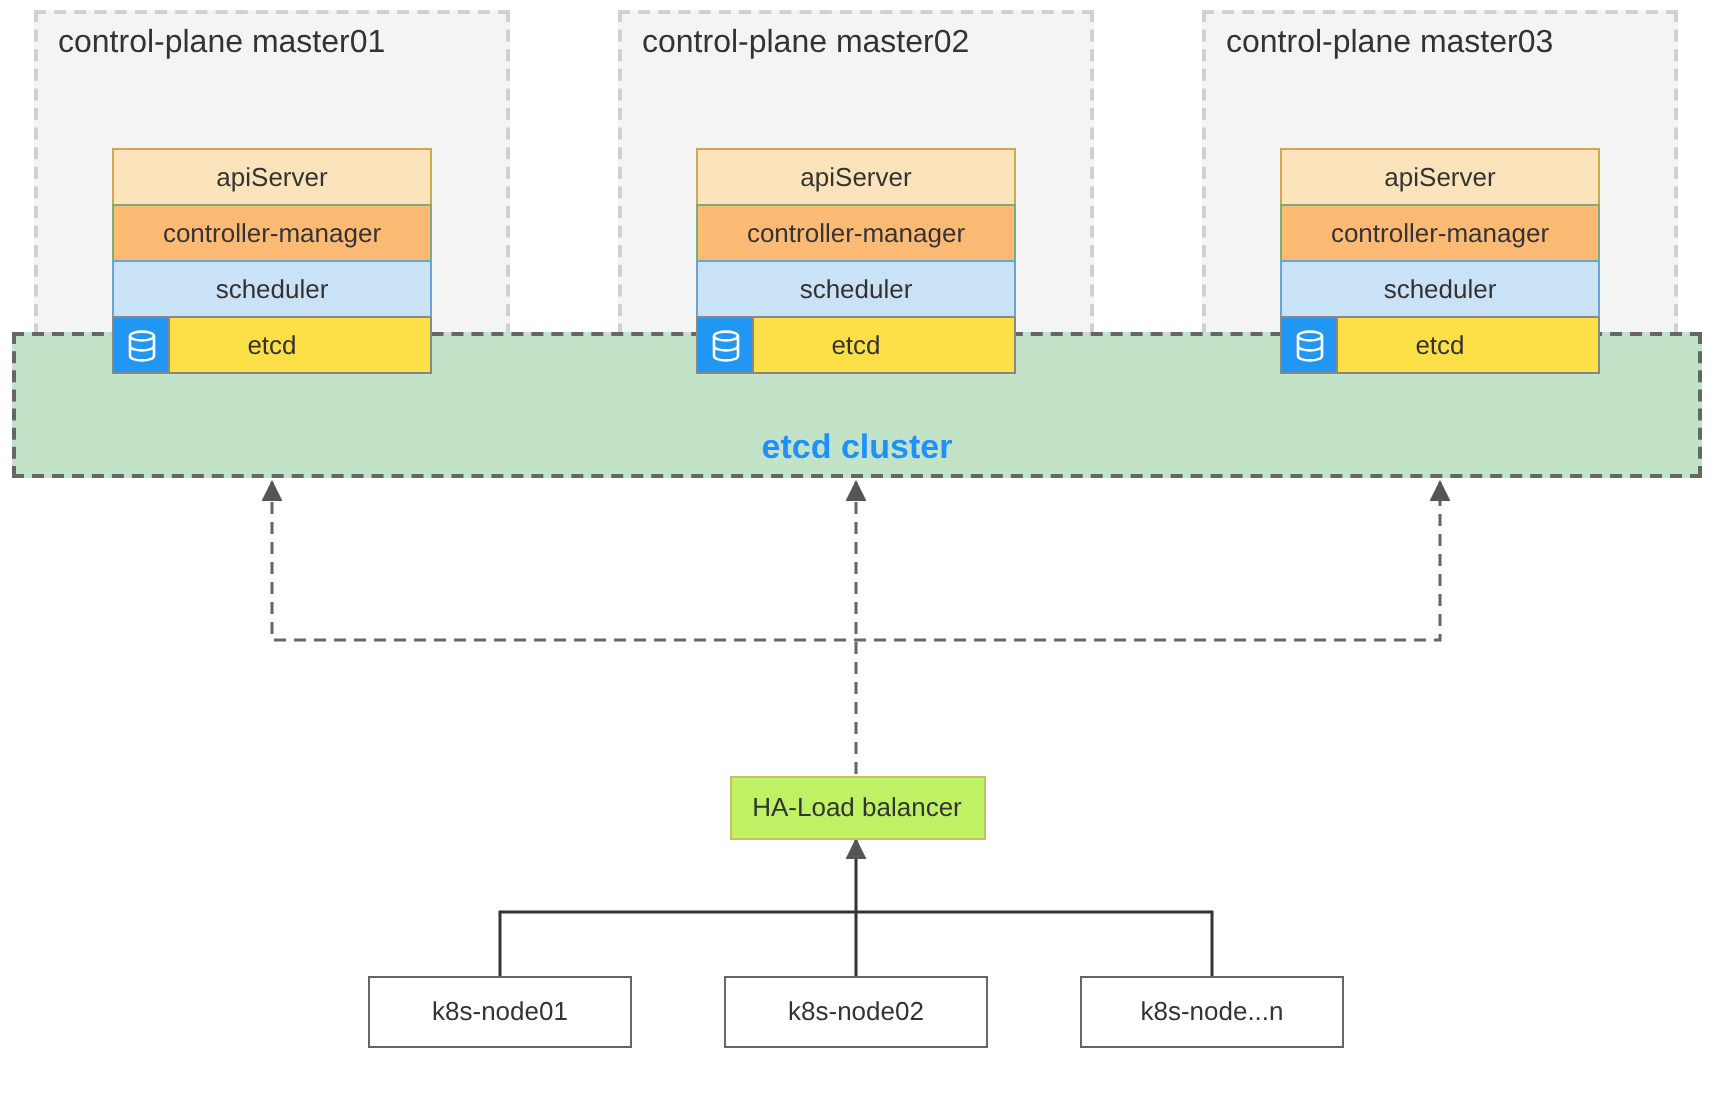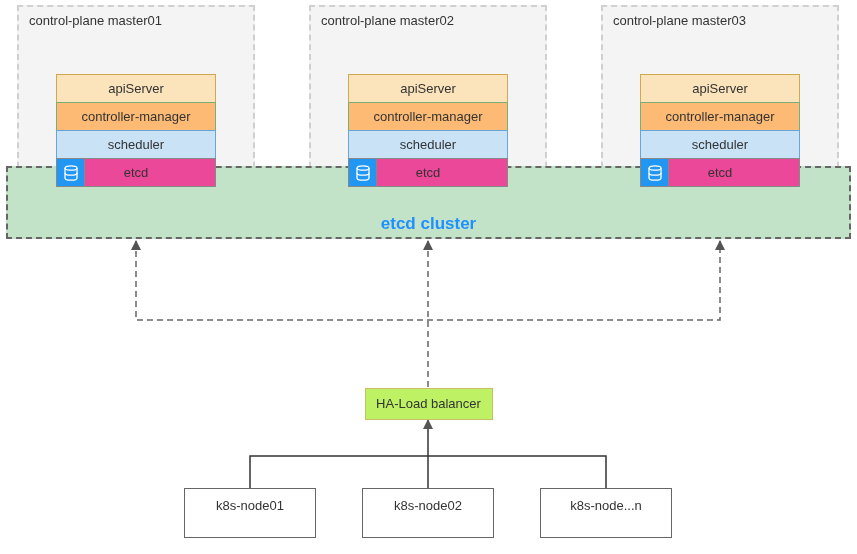--- a/index.html
+++ b/index.html
@@ -23,21 +23,21 @@
     position: absolute;
     top: 5px;
     width: 238px;
     height: 202px;
     background: #f4f4f4;
     border: 2px dashed #d0d0d0;
     padding-top: 6px;
   }
   .cp .title {
     padding-left: 10px;
-    font-size: 13px;
+    font-size: 16px;
     color: #333;
   }
   .stack {
     position: absolute;
     top: 75px;
     left: 50%;
     transform: translateX(-50%);
     width: 160px;
     z-index: 3;
   }
@@ -45,21 +45,21 @@
     height: 29px;
     line-height: 27px;
     border: 1px solid #888;
     text-align: center;
     font-size: 13px;
     margin-top: -1px;
   }
   .api { background: #fbe4bb; border-color:#d1a850;}
   .ctrl { background: #fdba74; border-color:#7aae76;}
   .sched { background: #c9e2f6; border-color:#6ba5d6;}
-  .etcd { background: #ec4899; border-color:#888; position: relative;}
+  .etcd { background: #fde047; border-color:#888; position: relative;}
   .etcd .dbicon {
     position: absolute;
     left: 0; top: 0; bottom: 0;
     width: 28px;
     background: #2196f3;
     border-right: 1px solid #888;
     display:flex;align-items:center;justify-content:center;
   }
   .dbicon svg { width:14px; height:16px; }
   
@@ -92,21 +92,21 @@
     text-align: center;
     background: #bef264;
     border: 1px solid #c9be61;
     z-index: 3;
   }
   
   .node {
     position: absolute;
     top: 488px;
     width: 132px;
-    height: 50px;
+    height: 36px;
     line-height: 34px;
     text-align: center;
     background: #fff;
     border: 1px solid #666;
     z-index: 3;
   }
   svg.wires {
     position: absolute;
     inset: 0;
     width: 857px;

